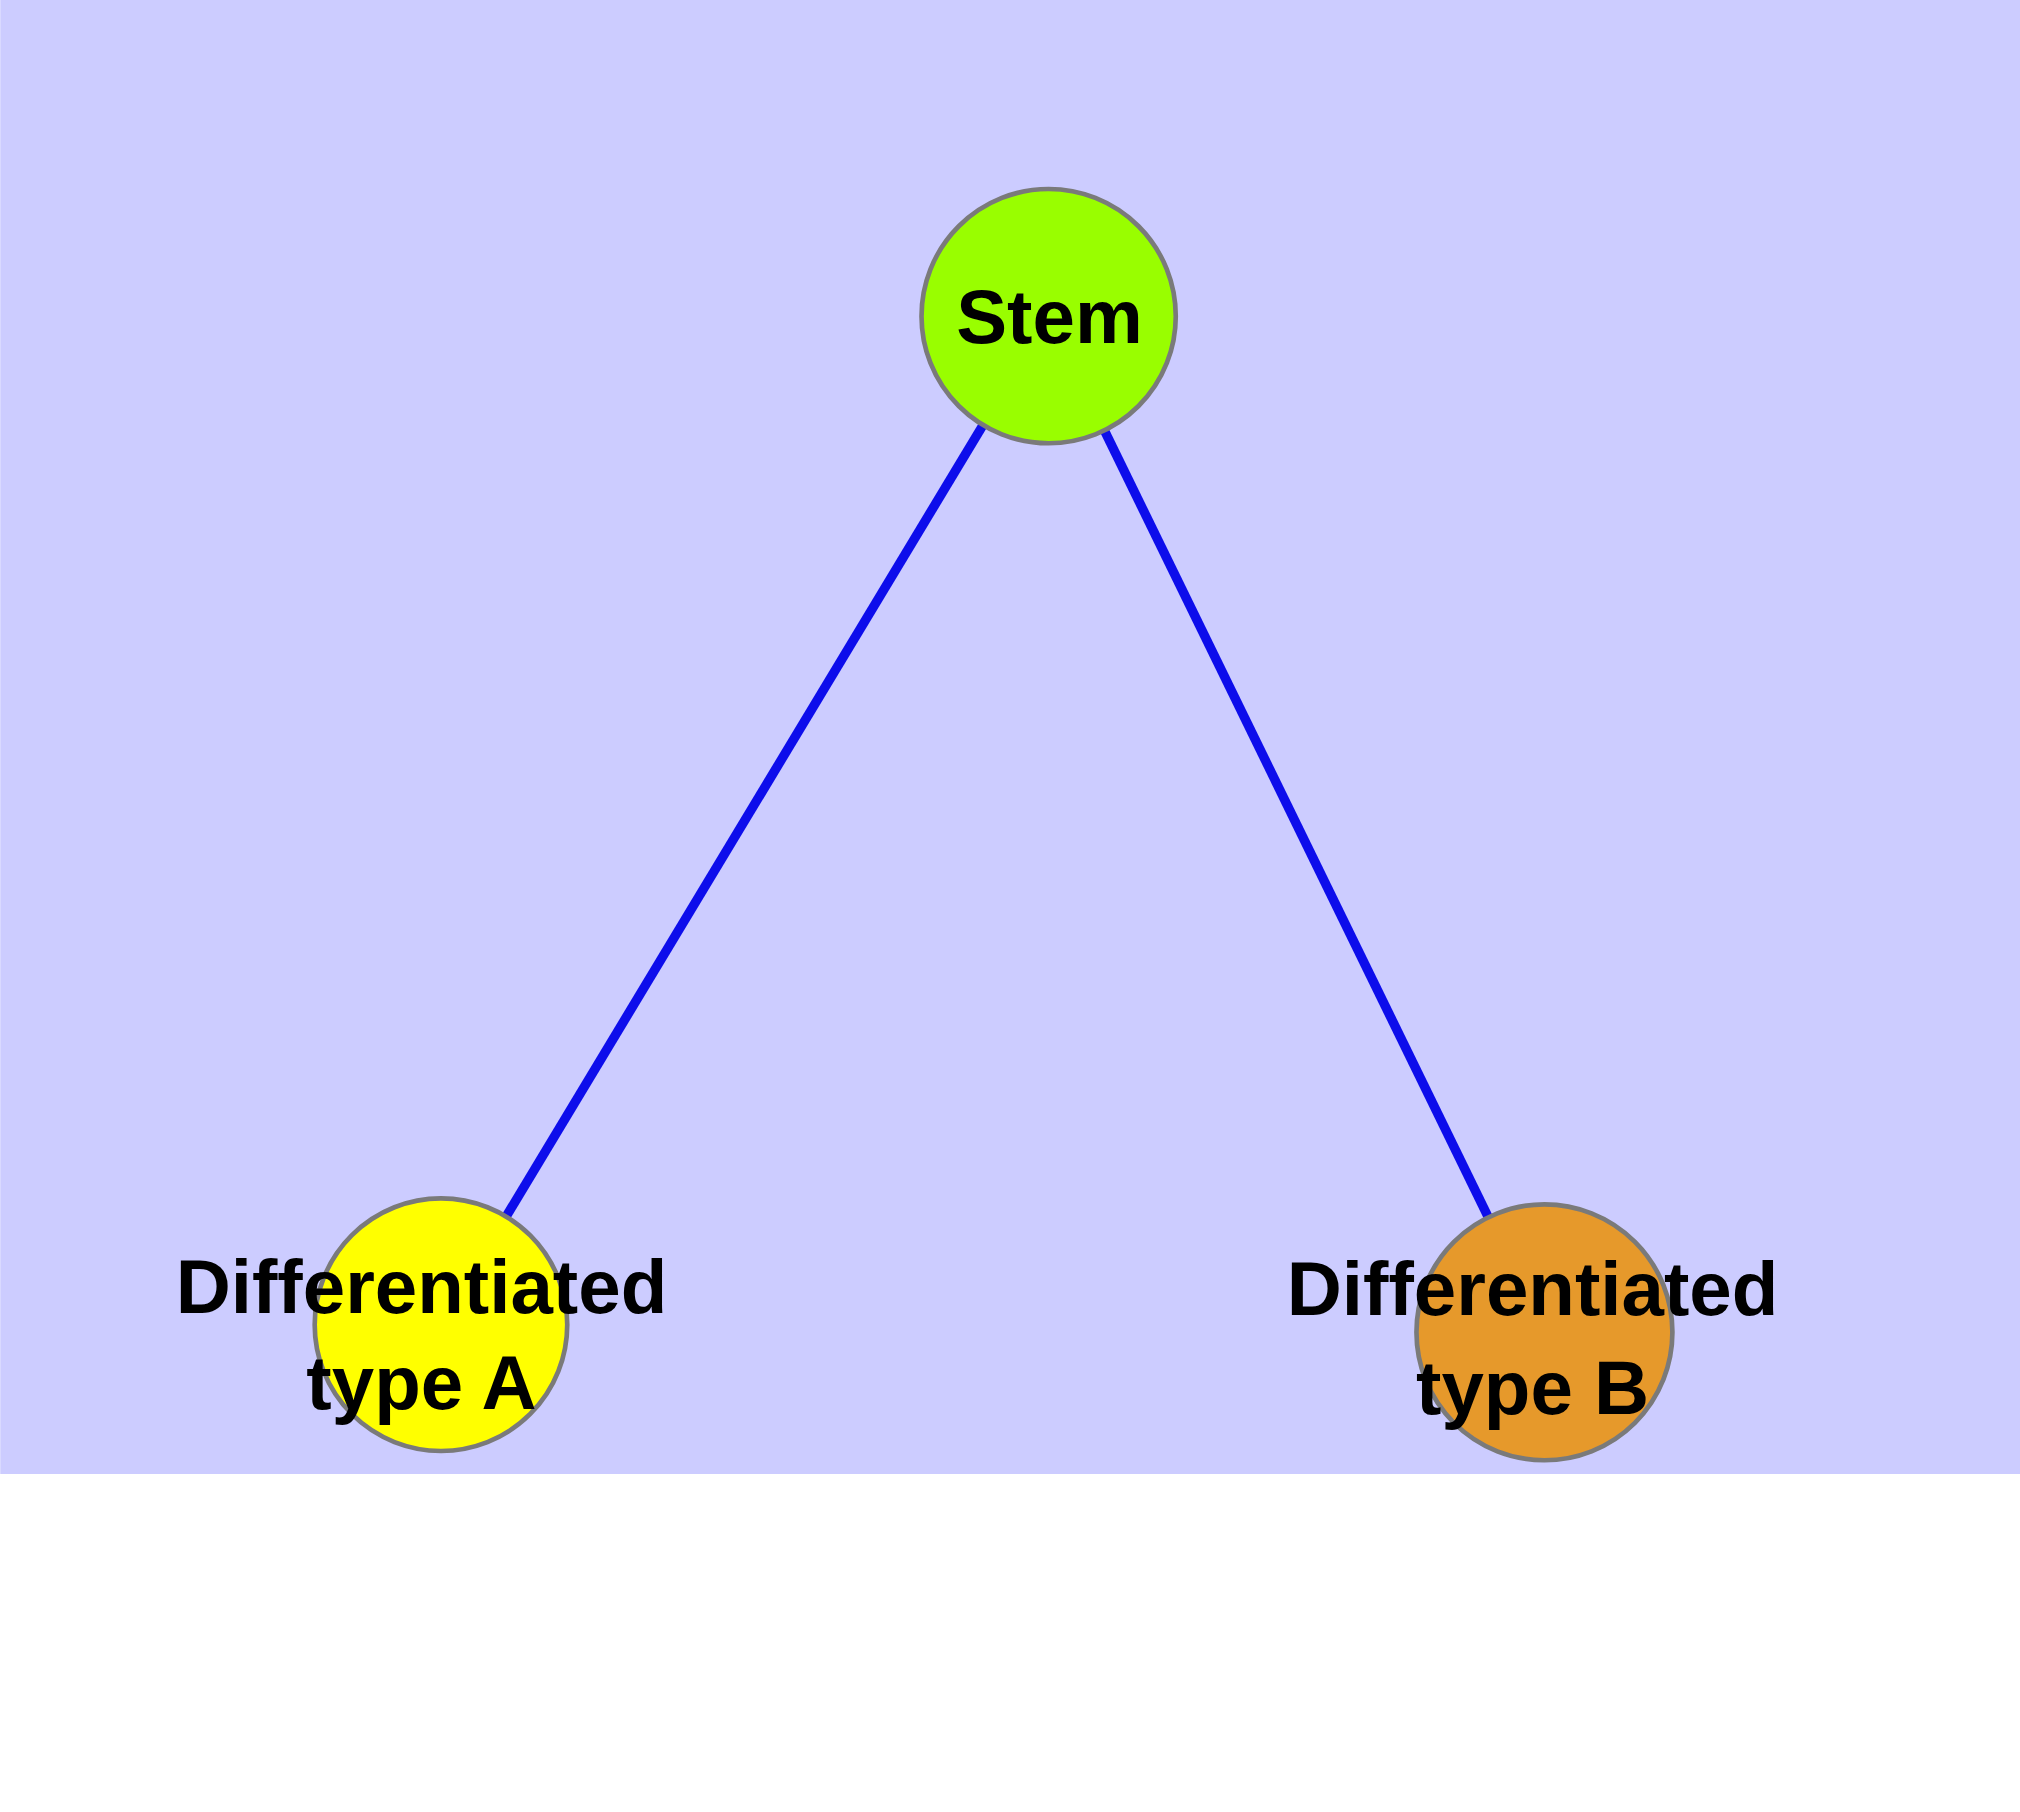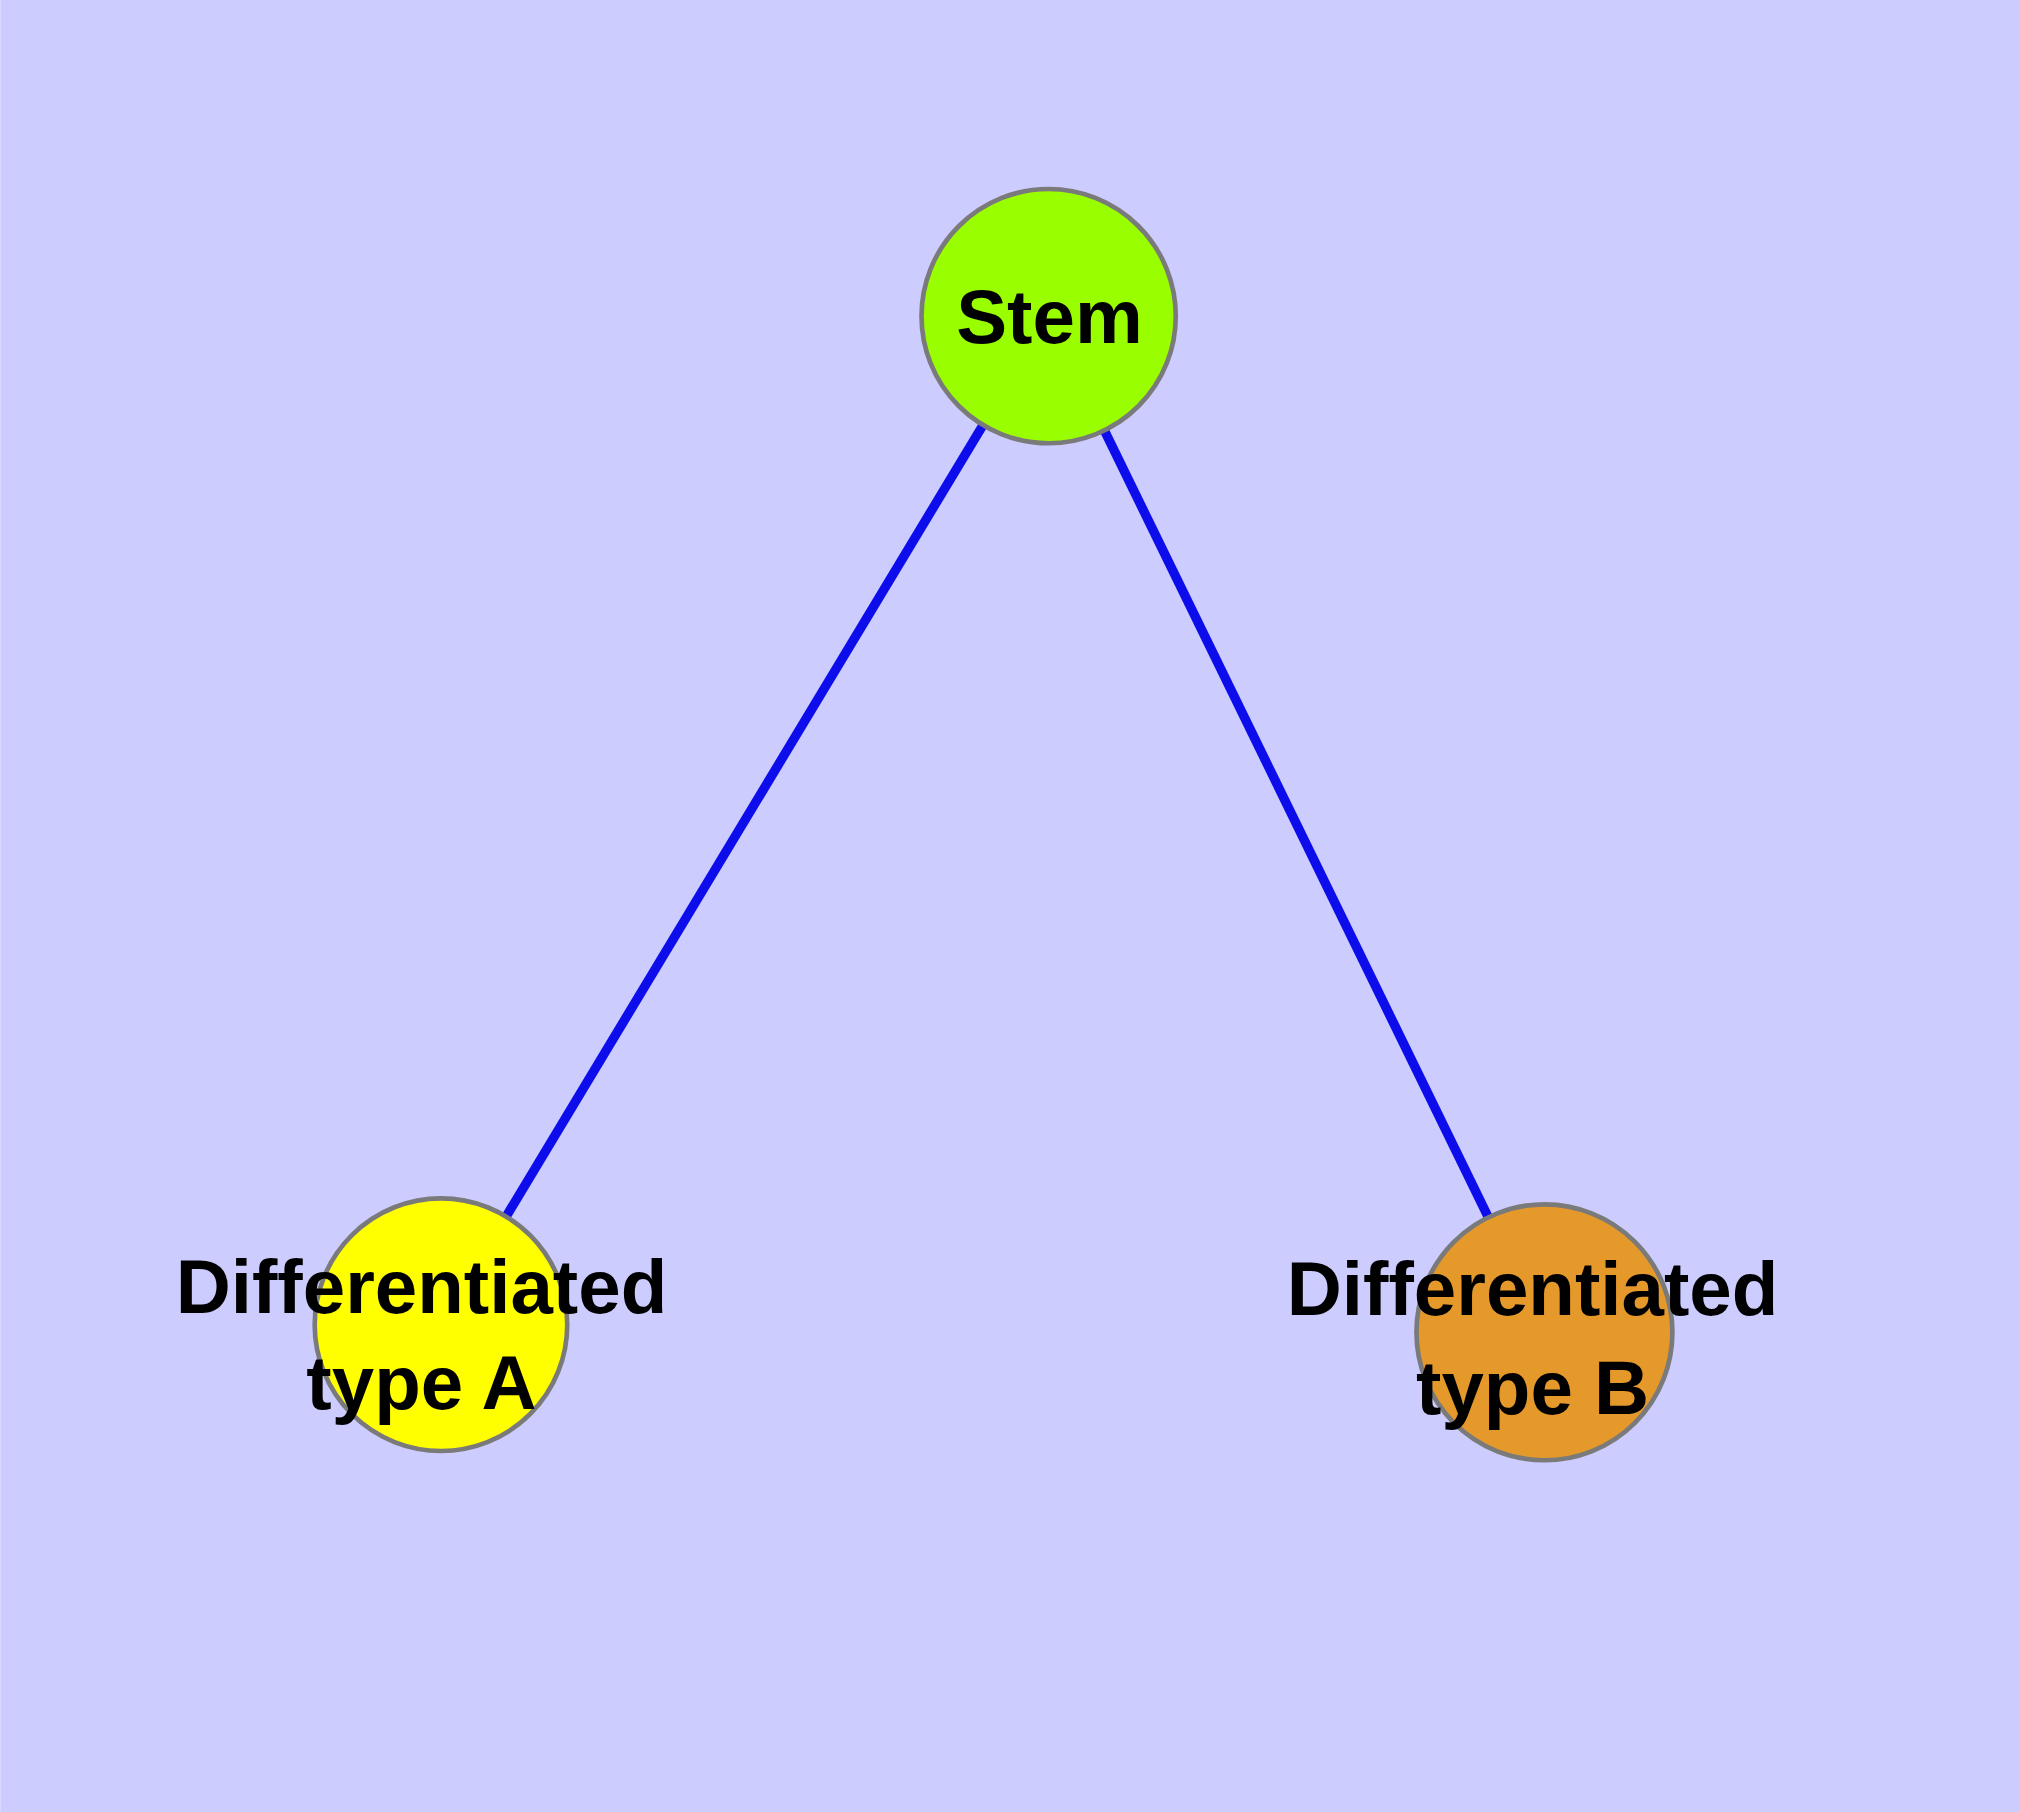--- a/index.html
+++ b/index.html
@@ -3,21 +3,21 @@
 <meta charset="utf-8">
 <style>
   html, body {
     margin: 0;
     padding: 0;
     background: #ffffff;
   }
   .canvas-wrap {
     position: relative;
     width: 2021px;
-    height: 1812px;
+    height: 1474px;
     overflow: hidden;
   }
   svg.diagram {
     display: block;
     width: 2021px;
     height: 1812px;
   }
   .edge {
     fill: none;
     stroke-width: 11px;

